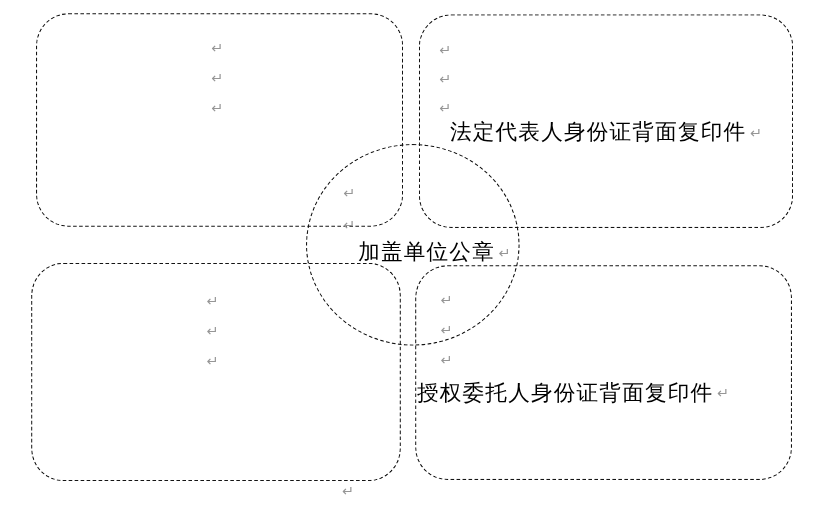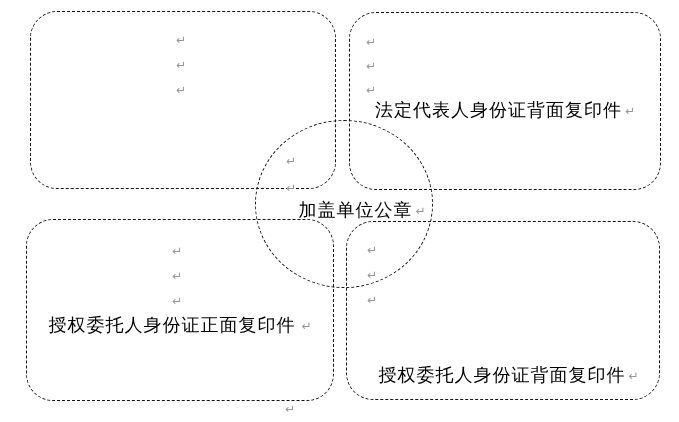--- a/index.html
+++ b/index.html
@@ -34,23 +34,22 @@
   <div class="pbox" style="left:30px;  top:11px;  width:306px; height:178px;"></div>
   <div class="pbox" style="left:349px; top:12px;  width:312px; height:178px;"></div>
   <div class="pbox" style="left:26px;  top:219px; width:308px; height:182px;"></div>
   <div class="pbox" style="left:346px; top:221px; width:314px; height:179px;"></div>
 
   <div class="seal-circle" style="left:255px; top:120px; width:178px; height:168px;"></div>
 
 
   <div class="label" style="left:349px; top:100px; width:312px;"><span>法定代表人身份证背面复印件</span><span class="pm pm-trail">↵</span></div>
 
-  <div class="label" style="left:26px; top:315px; width:308px;"><span>授权委托人身份证正面复印件</span><span class="pm pm-trail"></span><span class="pm pm-trail">↵</span></div>
 
-  <div class="label" style="left:365px; top:317px; width:287px;margin-top:48px;"><span>授权委托人身份证背面复印件</span><span class="pm pm-trail">↵</span></div>
+  <div class="label" style="left:334px; top:317px; width:287px;"><span>授权委托人身份证背面复印件</span><span class="pm pm-trail">↵</span></div>
 
   <div class="label" style="left:255px; top:200px; width:214px;"><span>加盖单位公章</span><span class="pm pm-trail">↵</span></div>
 
   <span class="pm pm-abs" style="left:176px; top:34px;">↵</span>
   <span class="pm pm-abs" style="left:176px; top:59px;">↵</span>
   <span class="pm pm-abs" style="left:176px; top:84px;">↵</span>
 
   <span class="pm pm-abs" style="left:366px; top:36px;">↵</span>
   <span class="pm pm-abs" style="left:366px; top:60px;">↵</span>
   <span class="pm pm-abs" style="left:366px; top:84px;">↵</span>

